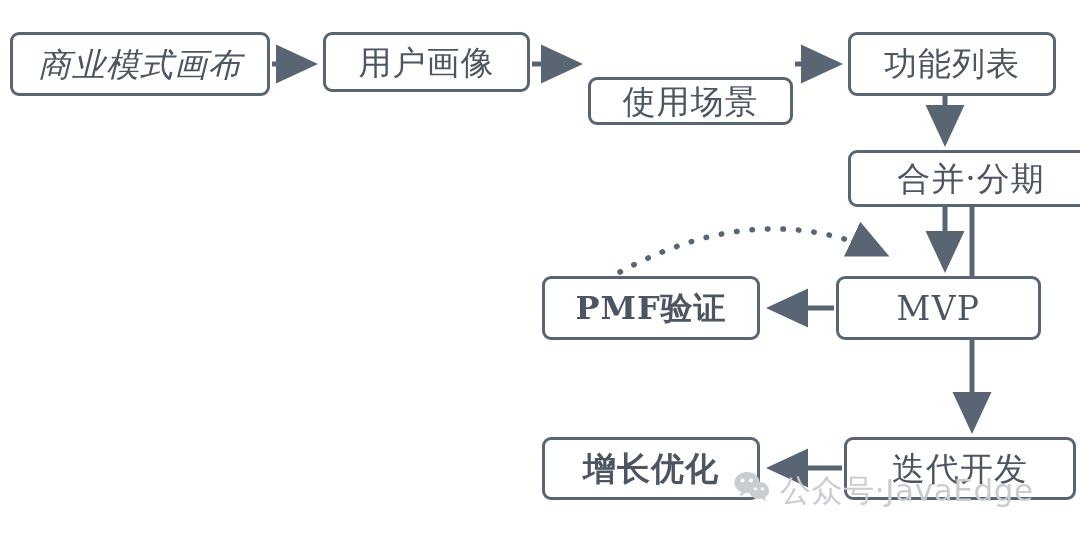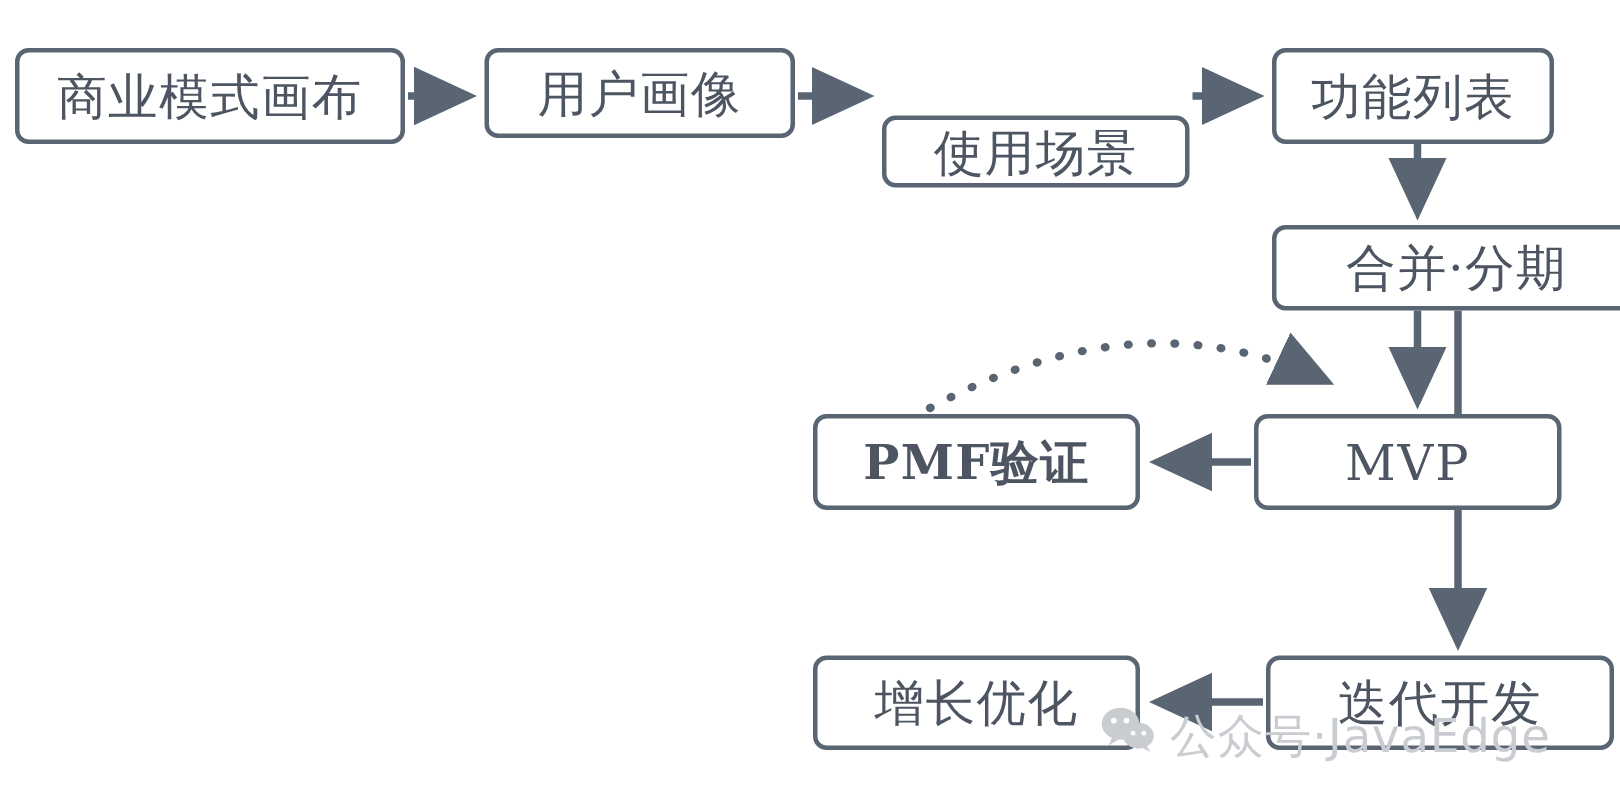--- a/index.html
+++ b/index.html
@@ -103,53 +103,53 @@
     <line x1="972" y1="207" x2="972" y2="276" stroke="#5a6573" stroke-width="5"></line>
     <line x1="972" y1="340" x2="972" y2="428" stroke="#5a6573" stroke-width="5" marker-end="url(#arrow-d)"></line>
 
     <line x1="834" y1="308" x2="772" y2="308" stroke="#5a6573" stroke-width="5" marker-end="url(#arrow-l)"></line>
 
     <path d="M 620,272 Q 760,196 884,254" fill="none" stroke="#5a6573" stroke-width="5.5" stroke-linecap="round" stroke-dasharray="0.5 15" marker-end="url(#arrow-dot)"></path>
 
     <line x1="842" y1="468" x2="772" y2="468" stroke="#5a6573" stroke-width="5" marker-end="url(#arrow-l)"></line>
   </svg>
 
-  <div class="node" style="left:10px; top:32px; width:260px; height:64px;">
+  <div class="node" style="left:10px; top:32px; width:260px; height:64px;font-style:italic;">
     <span class="node-label cjk">商业模式画布</span>
   </div>
 
   <div class="node" style="left:323px; top:32px; width:207px; height:60px;align-items:center;">
     <span class="node-label cjk">用户画像</span>
   </div>
 
   <div class="node" style="left:588px; top:32px; width:205px; height:48px;margin-top:45px;">
     <span class="node-label cjk">使用场景</span>
   </div>
 
-  <div class="node" style="left:848px; top:32px; width:188px; height:64px;">
+  <div class="node" style="left:848px; top:32px; width:208px; height:64px;font-family:Liberation Serif, serif;">
     <span class="node-label cjk">功能列表</span>
   </div>
 
   <div class="node" style="left:848px; top:150px; width:246px; height:57px;">
     <span class="node-label cjk">合并·分期</span>
   </div>
 
   <div class="node" style="left:836px; top:276px; width:205px; height:64px;">
     <span class="node-label latin">MVP</span>
   </div>
 
   <div class="node" style="left:542px; top:276px; width:218px; height:64px;">
     <span class="node-label mixed">PMF验证</span>
   </div>
 
   <div class="node" style="left:844px; top:437px; width:232px; height:63px;">
     <span class="node-label cjk">迭代开发</span>
   </div>
 
-  <div class="node" style="left:542px; top:437px; width:218px; height:63px;">
+  <div class="node" style="left:542px; top:437px; width:218px; height:63px;font-weight:bold;">
     <span class="node-label cjk">增长优化</span>
   </div>
 
   <div id="watermark">
     <span class="wm-logo">
       <svg viewBox="0 0 38 32" width="38" height="32">
         <ellipse cx="14" cy="12.5" rx="12.6" ry="10.6" fill="#c9ccd1"></ellipse>
         <path d="M8.5 21.5 L6 27 L12.6 23.2 z" fill="#c9ccd1"></path>
         <circle cx="9.6" cy="10.4" r="1.9" fill="#ffffff"></circle>
         <circle cx="18" cy="10.4" r="1.9" fill="#ffffff"></circle>

